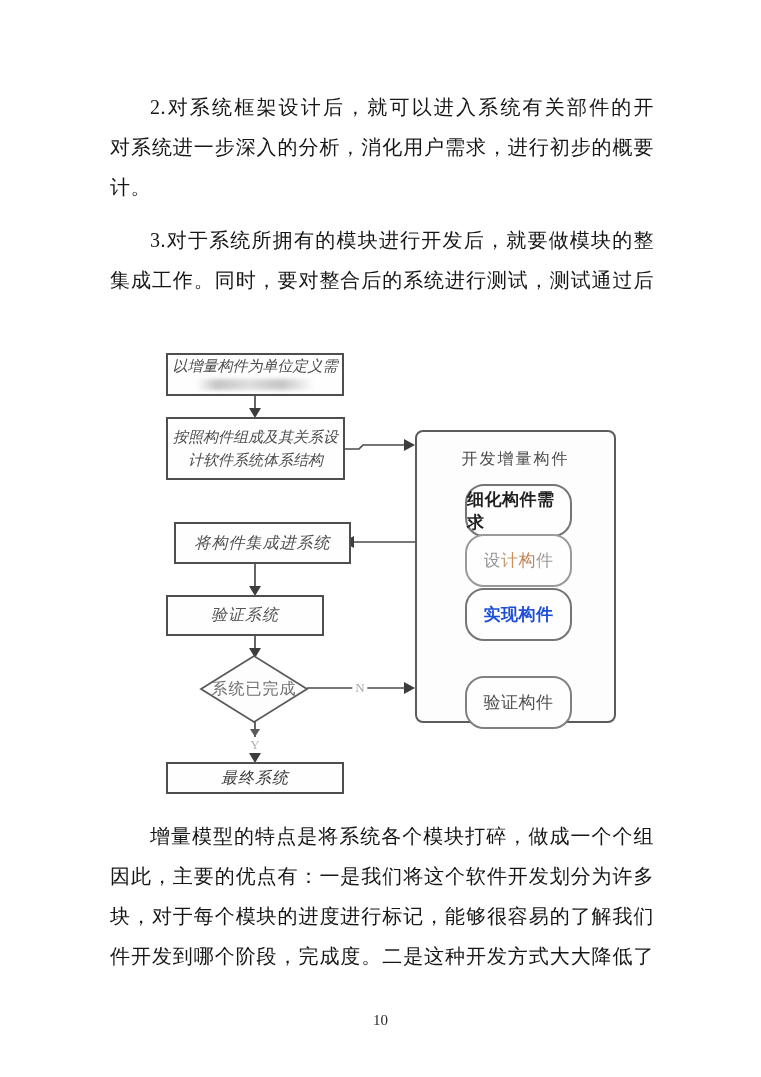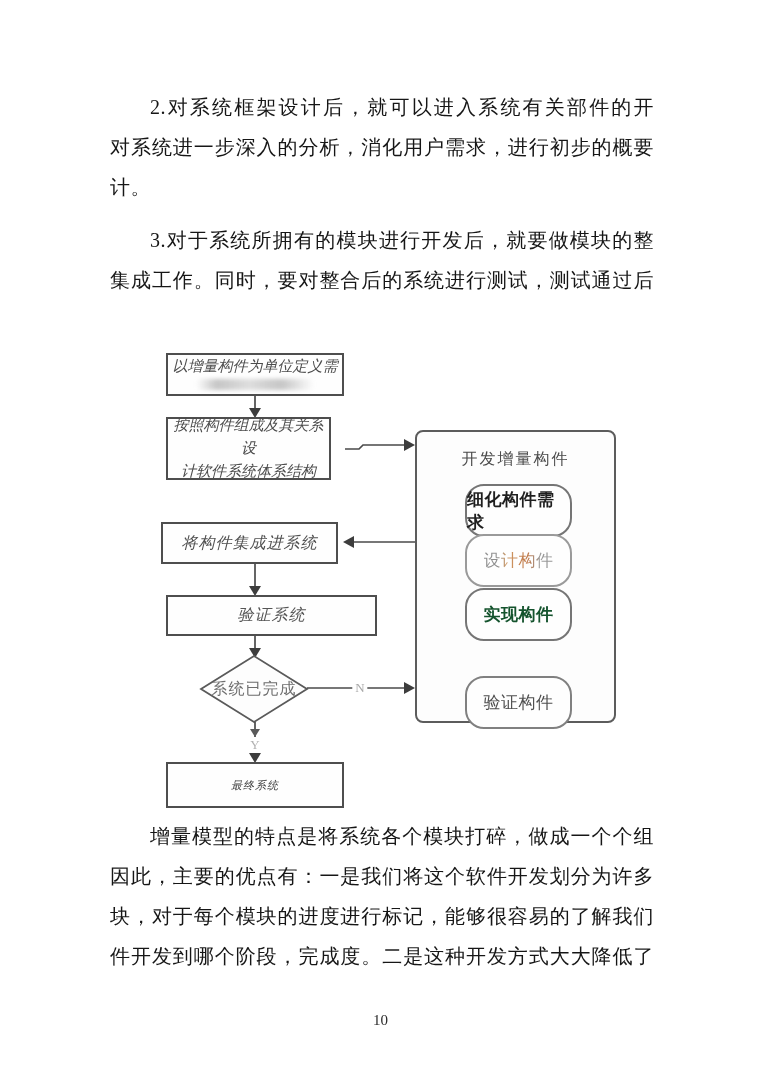--- a/index.html
+++ b/index.html
@@ -27,24 +27,24 @@
     position:absolute;border:2px solid #4e4e4e;background:#fefefe;
     display:flex;align-items:center;justify-content:center;flex-direction:column;
     color:#4c4c4c;text-align:center;font-style:italic;
   }
   .b1{left:21px;top:8px;width:178px;height:43px;font-size:15px;justify-content:flex-start;padding-top:2px;letter-spacing:0;}
   .ghost{
     position:absolute;left:28px;right:28px;bottom:4px;height:11px;border-radius:5px;
     background:linear-gradient(90deg,rgba(160,160,160,0) 0%,rgba(150,150,150,.55) 18%,rgba(175,175,175,.4) 45%,rgba(150,150,150,.55) 72%,rgba(160,160,160,0) 100%);
     filter:blur(2px);
   }
-  .b2{left:21px;top:72px;width:165px;height:63px;font-size:15px;line-height:23px;letter-spacing:0;}
-  .b3{left:16px;top:177px;width:177px;height:42px;font-size:16px;letter-spacing:1px;color:#505050;}
-  .b4{left:21px;top:250px;width:211px;height:41px;font-size:16px;letter-spacing:1px;color:#555555;}
-  .b5{left:21px;top:417px;width:178px;height:46px;font-size:11px;letter-spacing:1px;color:#3c3c3c;}
+  .b2{left:21px;top:72px;width:179px;height:63px;font-size:15px;line-height:23px;letter-spacing:0;}
+  .b3{left:29px;top:177px;width:177px;height:42px;font-size:16px;letter-spacing:1px;color:#505050;}
+  .b4{left:21px;top:250px;width:158px;height:41px;font-size:16px;letter-spacing:1px;color:#555555;}
+  .b5{left:21px;top:417px;width:178px;height:32px;font-size:16px;letter-spacing:1px;color:#3c3c3c;}
   .diamond-label{
     position:absolute;left:53px;top:312px;width:112px;height:65px;
     display:flex;align-items:center;justify-content:center;
     font-size:16px;color:#6e6e6e;letter-spacing:1px;
   }
   .devbox{
     position:absolute;left:270px;top:85px;width:201px;height:293px;
     border:2px solid #5c5c5c;border-radius:8px;background:#fdfdfd;
   }
   .devtitle{
@@ -52,21 +52,21 @@
     font-size:16px;letter-spacing:2px;color:#4a4a4a;
   }
   .pill{
     position:absolute;left:48px;width:107px;height:53px;border-radius:19px;
     border:2px solid #757575;background:#fefefe;
     display:flex;align-items:center;justify-content:center;
     font-size:17px;letter-spacing:0.5px;
   }
   .pill-0{top:52px;font-weight:700;color:#1f1f1f;}
   .pill-1{top:102px;border-color:#9a9a9a;}
-  .pill-2{top:156px;font-weight:700;color:#14532d;}
+  .pill-2{top:156px;font-weight:700;color:#1d4ed8;}
   .pill-3{top:210px;color:#4f4f4f;border-color:#808080;margin-top:34px;}
   .design-text{color:#a08463;}
   @supports ((-webkit-background-clip:text) or (background-clip:text)){
     .design-text{
       background:linear-gradient(90deg,#8f8f8f 0%,#8f8f8f 20%,#cf9a66 32%,#c07848 62%,#9c9c9c 80%,#8f8f8f 100%);
       -webkit-background-clip:text;background-clip:text;color:transparent;
     }
   }
   .edge-label{
     position:absolute;transform:translate(-50%,-50%);background:#ffffff;

